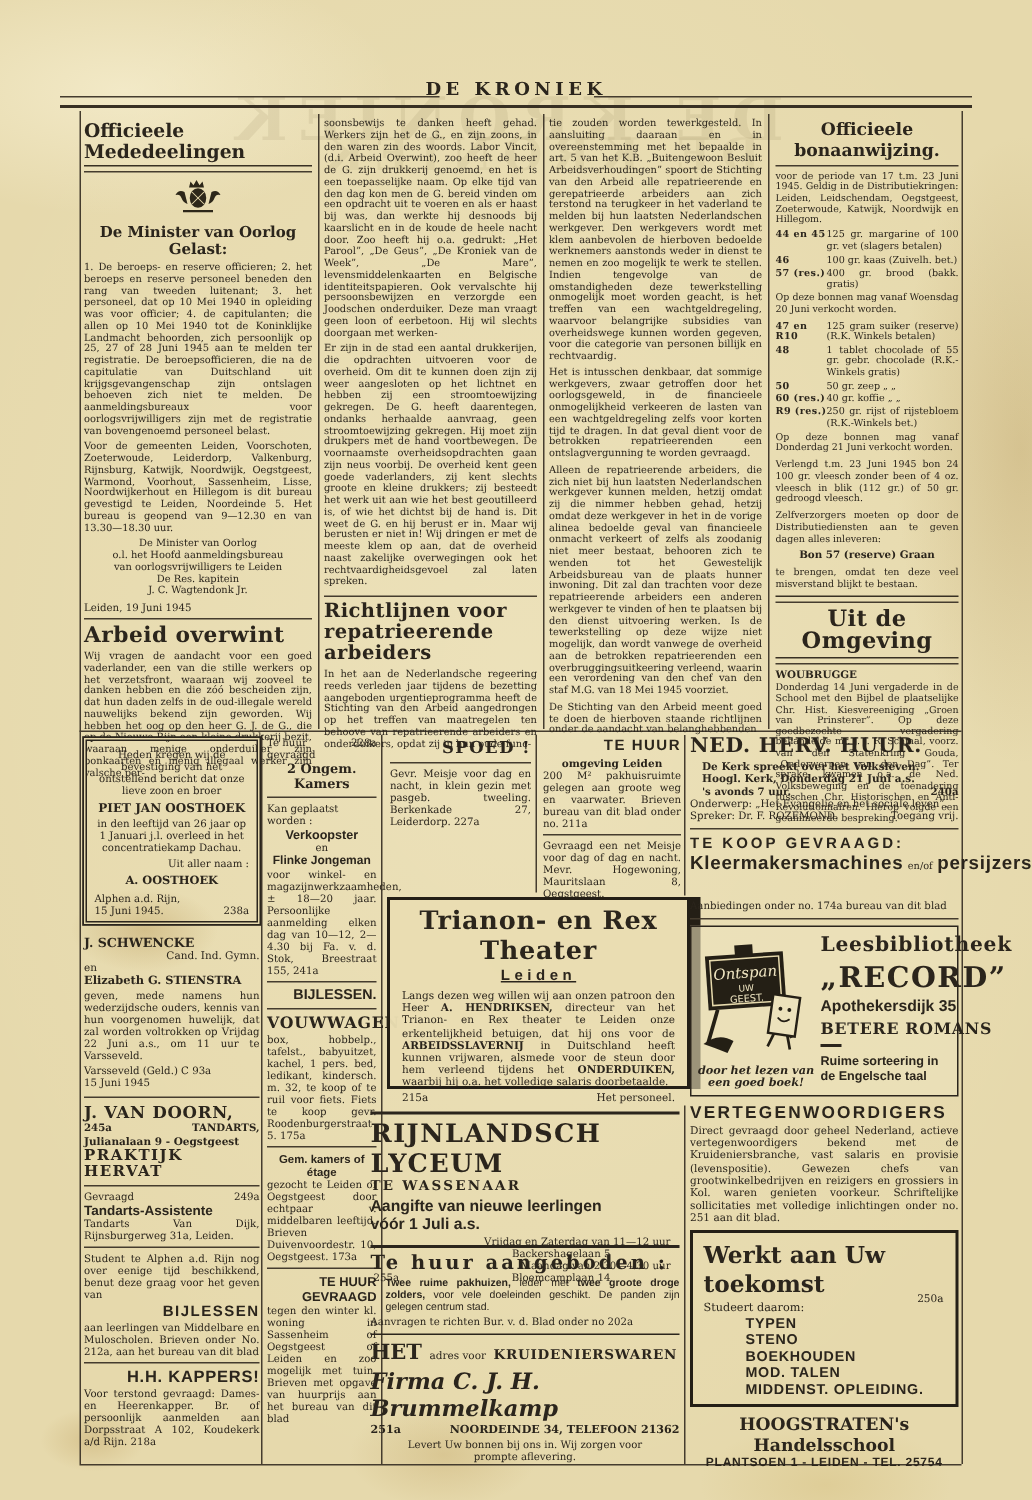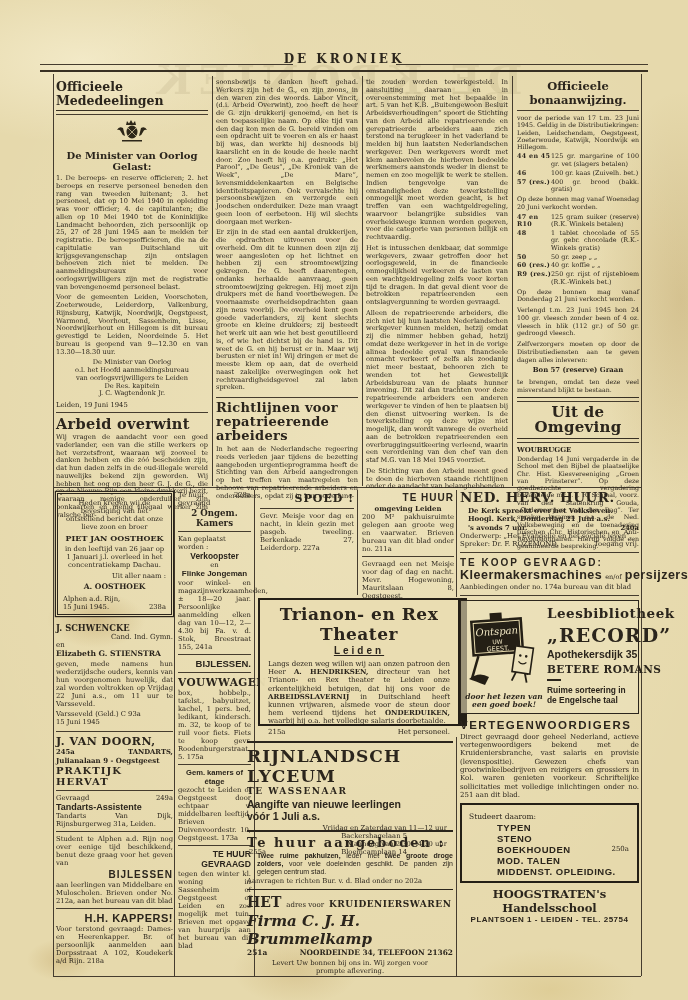--- a/index.html
+++ b/index.html
@@ -364,21 +364,21 @@
       </div>
     </div>
     <div class="rule" style="margin:4px 0;"></div>
     <div>
       <div class="sans" style="font-size:10px;font-weight:bold;letter-spacing:2px;">TE KOOP GEVRAAGD:</div>
       <div style="display:flex;align-items:baseline;gap:3px;">
         <span class="sans condensed" style="font-size:12.5px;font-weight:bold;">Kleermakersmachines</span>
         <span style="font-size:6.5px;">en/of</span>
         <span class="sans condensed" style="font-size:12.5px;font-weight:bold;">persijzers</span>
       </div>
-      <div style="font-size:6.8px;margin-top:1px;">Aanbiedingen onder no. 174a bureau van dit blad</div>
+      <div style="font-size:6.8px;margin-top:18px;">Aanbiedingen onder no. 174a bureau van dit blad</div>
     </div>
     <div class="rule" style="margin:4px 0;"></div>
     <div id="record-box">
       <div style="width:78px;flex:none;position:relative;">
         <svg width="78" height="100" viewBox="0 0 78 100">
           <g transform="rotate(-4 30 30)">
             <rect x="6" y="14" width="52" height="36" fill="#241f15"></rect>
             <rect x="9" y="17" width="46" height="30" fill="none" stroke="#e6d9ac" stroke-width="1"></rect>
             <text x="32" y="30" font-size="10" font-style="italic" fill="#f0e6c2" text-anchor="middle" font-family="DejaVu Serif">Ontspan</text>
             <text x="32" y="39" font-size="6" fill="#f0e6c2" text-anchor="middle" font-family="DejaVu Sans">UW</text>
@@ -412,20 +412,21 @@
           <div>Ruime sorteering in</div>
           <div>de Engelsche taal</div>
         </div>
       </div>
     </div>
     <div style="margin-top:5px;">
       <div class="sans" style="font-size:11.5px;font-weight:bold;letter-spacing:1.5px;">VERTEGENWOORDIGERS</div>
       <p class="ap" style="font-size:7px;line-height:8.3px;margin-top:2px;">Direct gevraagd door geheel Nederland, actieve vertegenwoordigers bekend met de Kruideniersbranche, vast salaris en provisie (levenspositie). Gewezen chefs van grootwinkelbedrijven en reizigers en grossiers in Kol. waren genieten voorkeur. Schriftelijke sollicitaties met volledige inlichtingen onder no. 251 aan dit blad.</p>
     </div>
     <div id="werkt-box" style="margin-top:4px;">
+      <div style="font-size:15.5px;font-weight:bold;">Werkt aan Uw toekomst</div>
       <div style="font-size:7.5px;margin:2px 0 1px;">Studeert daarom:</div>
       <div class="sans condensed" style="font-size:9.5px;font-weight:bold;line-height:11px;margin-left:28px;">
 
       <div>TYPEN</div>
           <div>STENO</div>
           <div>BOEKHOUDEN</div>
           <div>MOD. TALEN</div>
           <div>MIDDENST. OPLEIDING.</div>
         </div>
       <div style="position:absolute;right:8px;top:40px;font-size:7px;">250a</div>

